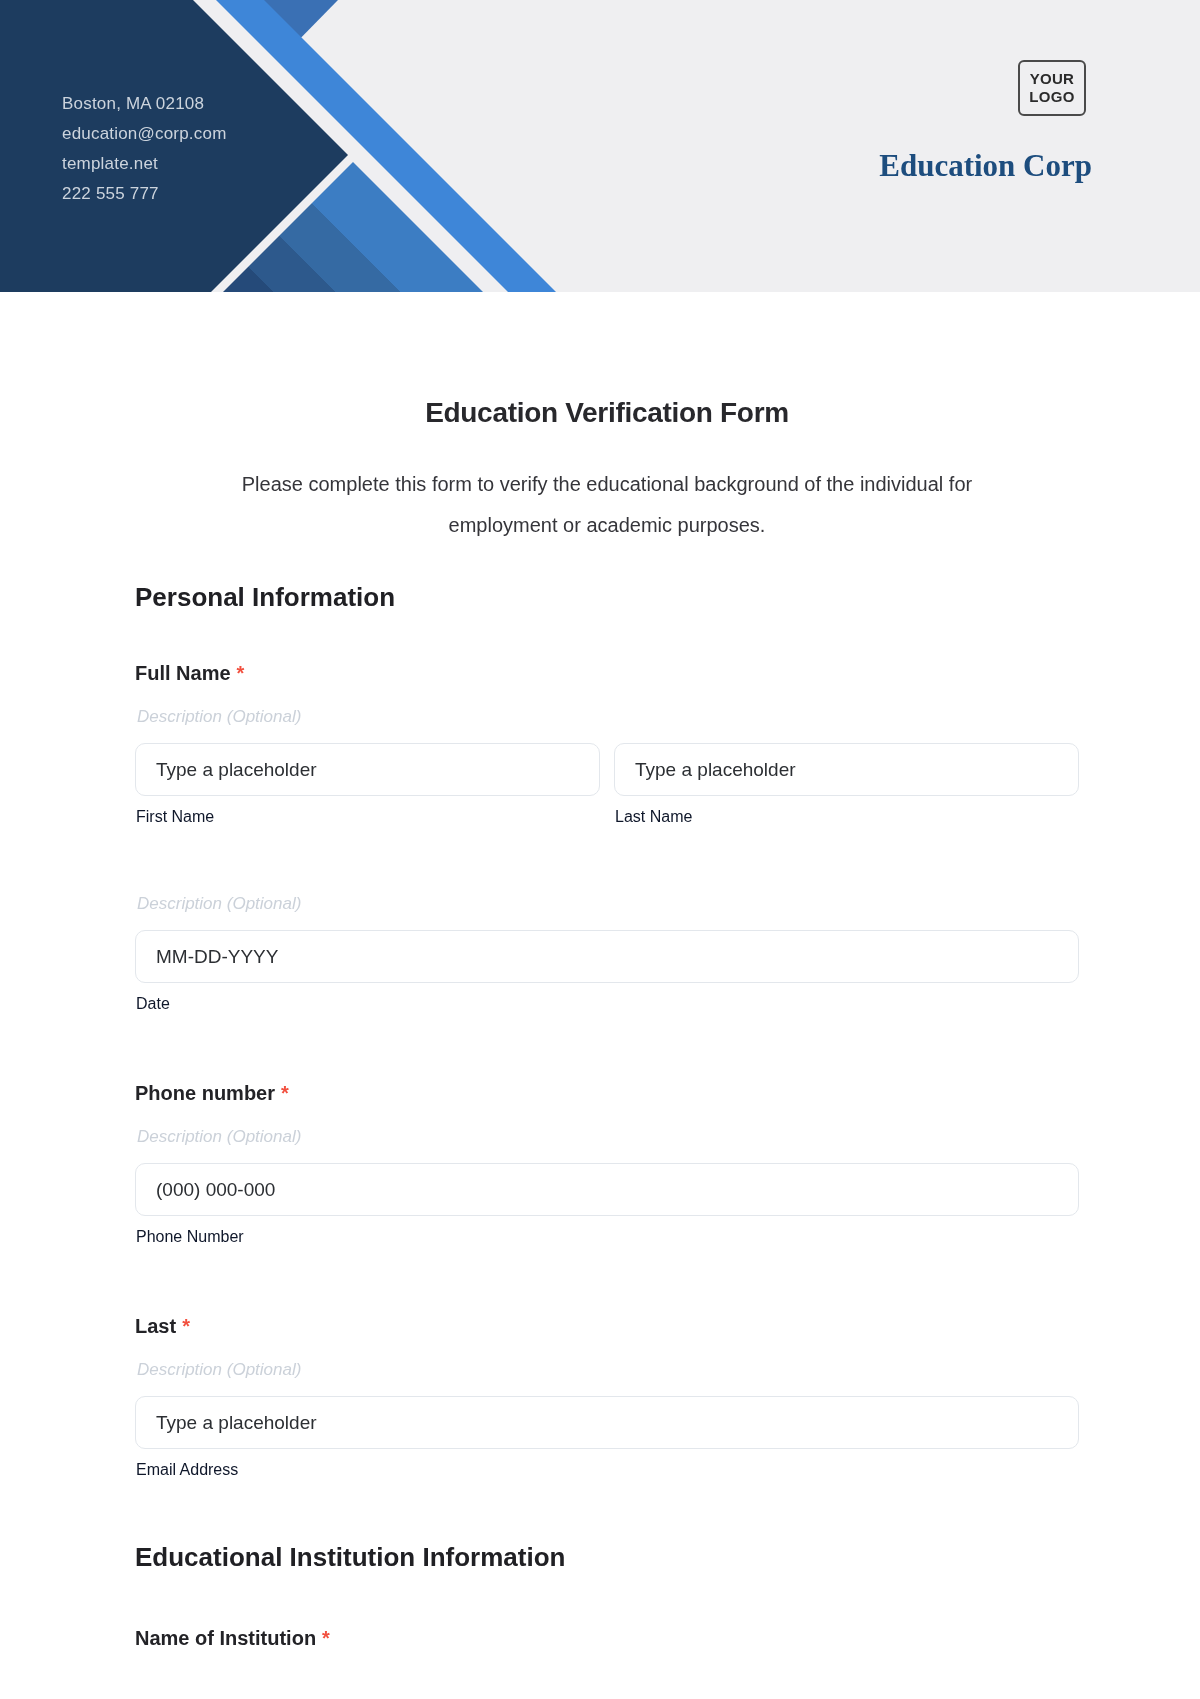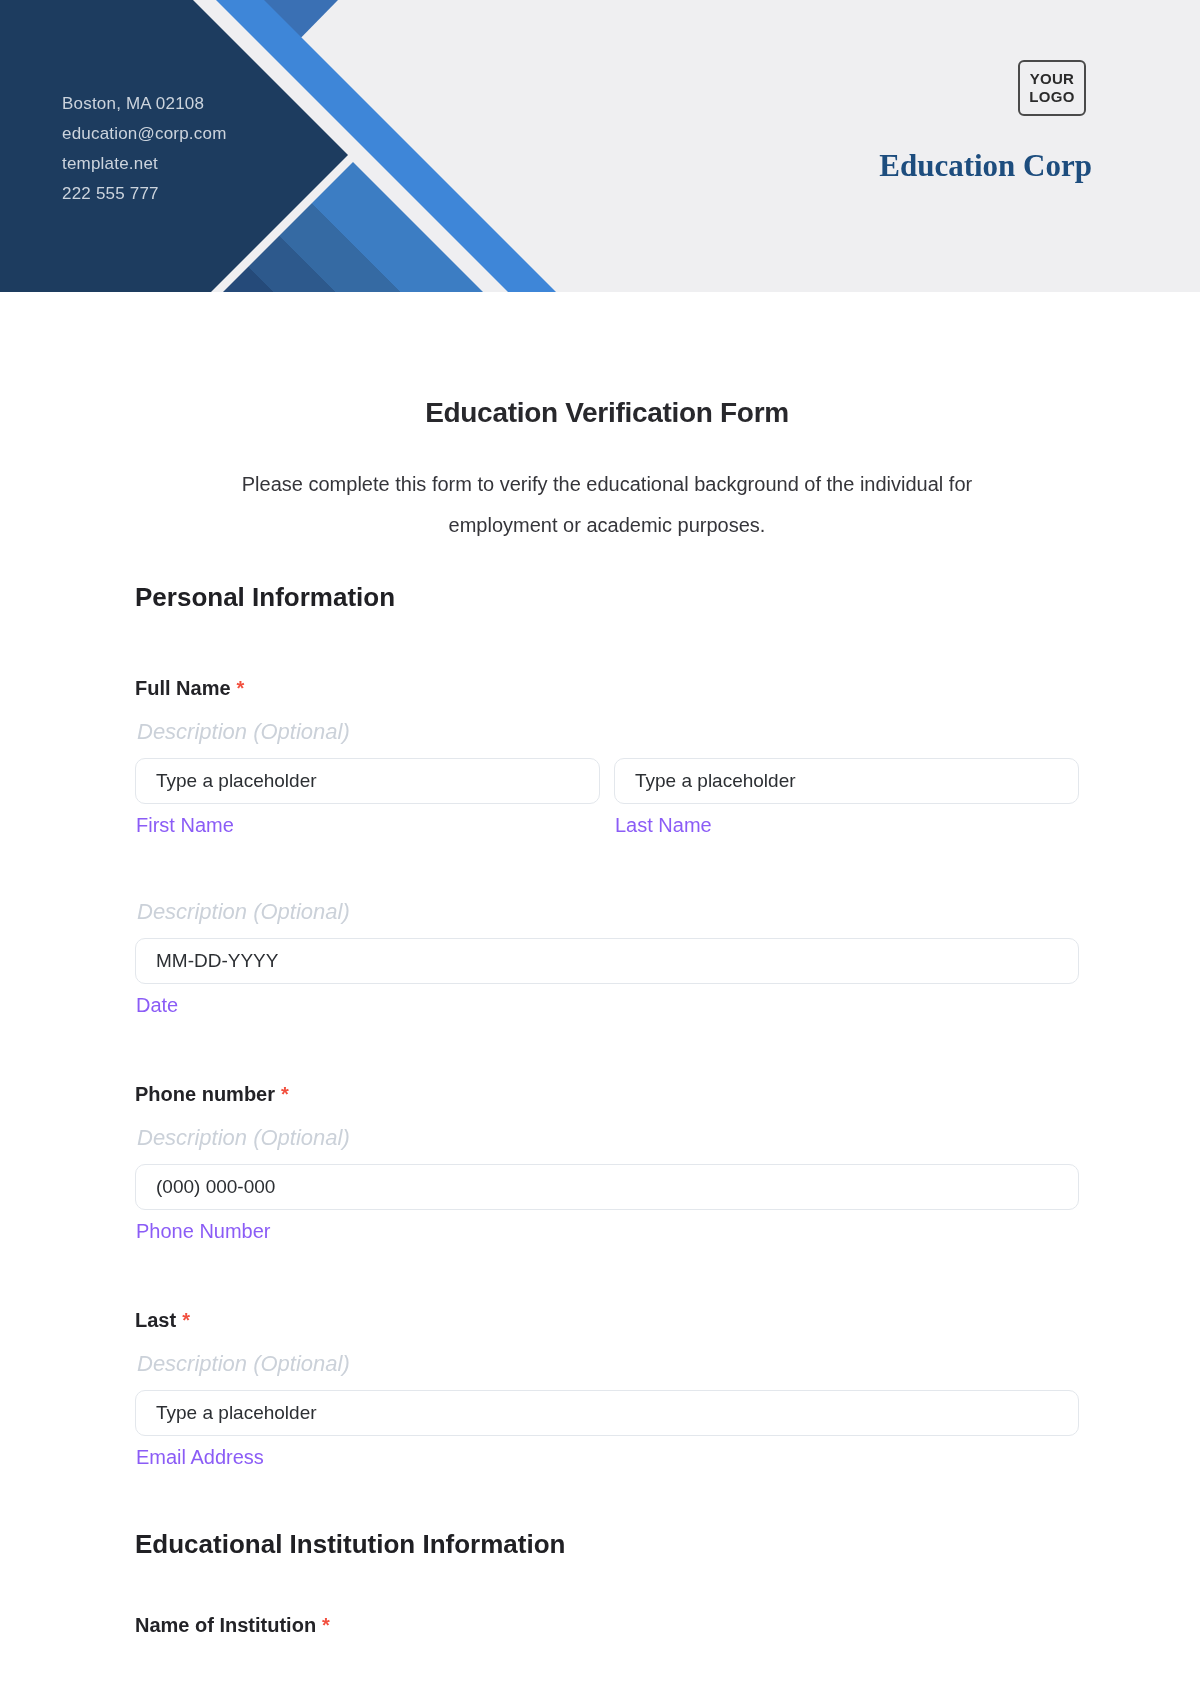--- a/index.html
+++ b/index.html
@@ -110,66 +110,66 @@
     line-height: 41px;
   }
   .section-heading {
     margin-top: 36px;
     font-size: 26px;
     font-weight: bold;
     color: #202024;
     line-height: 30px;
   }
   .section-heading.second { margin-top: 62px; }
-  .field { margin-top: 63px; }
+  .field { margin-top: 48px; }
   .field + .field { margin-top: 66px; }
   .field.last { margin-top: 53px; }
   .field-label {
     font-size: 20px;
     font-weight: bold;
     color: #232327;
     line-height: 26px;
   }
   .required {
     color: #f2503f;
     font-weight: bold;
     margin-left: 6px;
   }
   .field-desc {
     margin-top: 20px;
-    font-size: 22px;
+    font-size: 17px;
     font-style: italic;
     color: #cbd1d9;
     line-height: 22px;
     padding-left: 2px;
   }
   .input-row {
     margin-top: 15px;
     display: flex;
     gap: 14px;
   }
   .input-col { flex: 1; min-width: 0; }
   .text-input {
     display: block;
     width: 100%;
-    height: 46px;
+    height: 53px;
     border: 1px solid #e3e7ec;
     border-radius: 10px;
     background: #ffffff;
     padding: 0 20px;
     font-family: "Liberation Sans", sans-serif;
     font-size: 19px;
     color: #2c2f33;
     outline: none;
   }
   .text-input::placeholder { color: #2c2f33; opacity: 1; }
   .sublabel {
     margin-top: 11px;
-    font-size: 20px;
-    color: #8b5cf6;
+    font-size: 16px;
+    color: #0f172a;
     line-height: 20px;
     padding-left: 1px;
   }
 </style>
 </head>
 <body>
 
 <div class="page">
 
   <div class="header">

